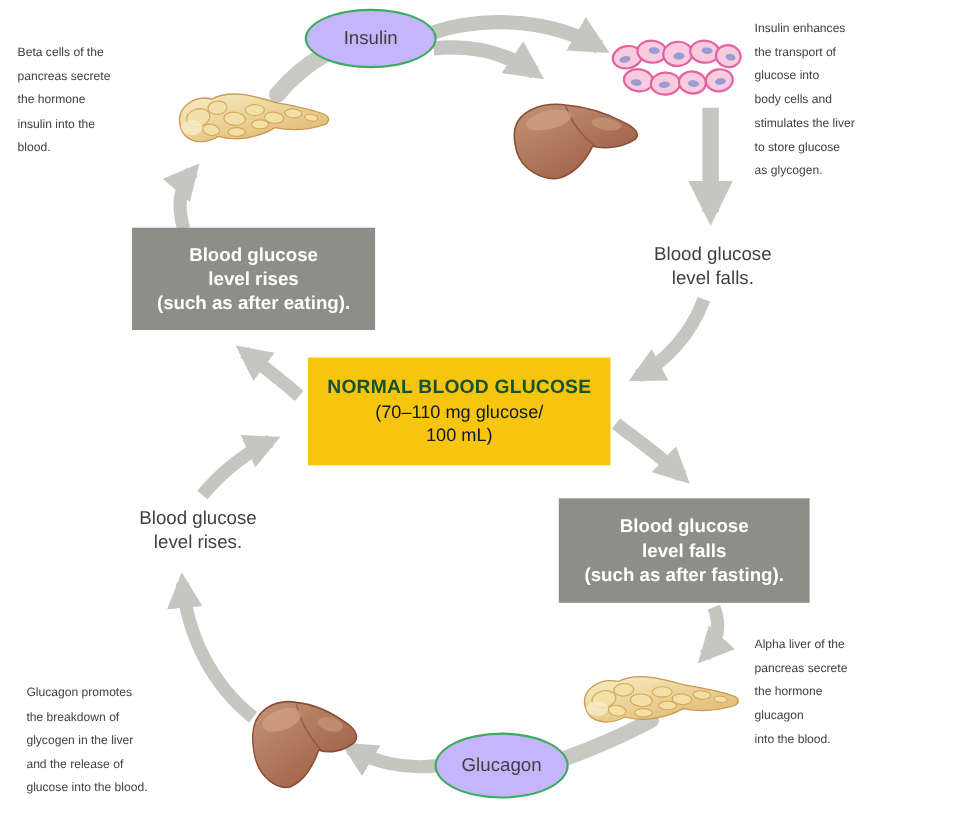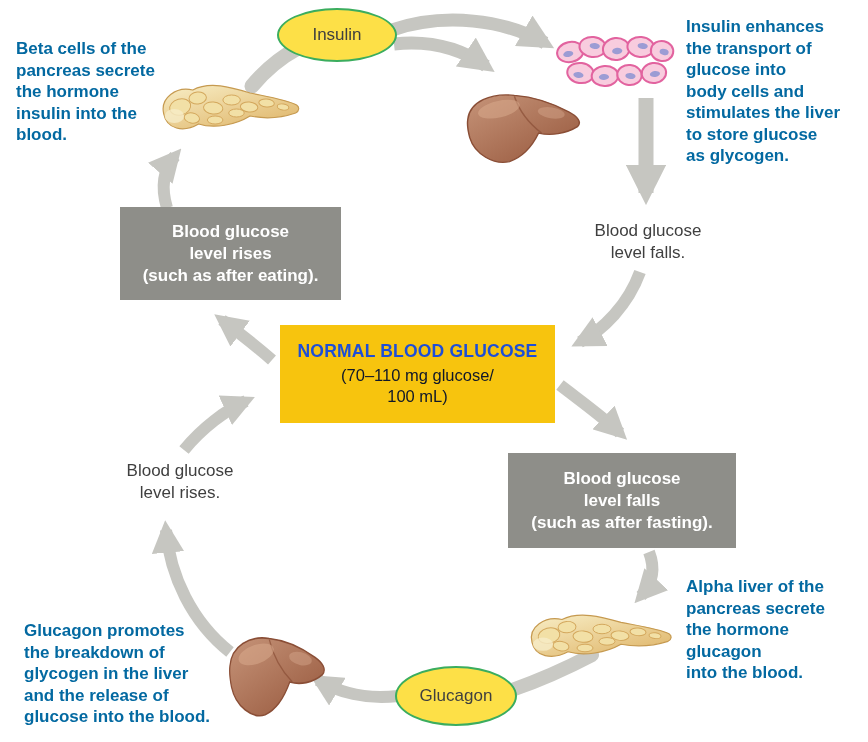--- a/index.html
+++ b/index.html
@@ -1,34 +1,34 @@
 <!DOCTYPE html>
 <html><head>
 <meta charset="utf-8">
 <style>
   html,body { margin:0; padding:0; background:#ffffff; }
   body { width:868px; height:742px; font-family:"Liberation Sans", sans-serif; color:#3f3f3f; }
   .stage { position:relative; width:868px; height:742px; overflow:hidden; background:#ffffff; }
   .canvas { position:absolute; left:0; top:0; }
 
-  .note { position:absolute; font-size:17px; line-height:21.5px; white-space:pre-line; color:#0369a1;font-weight:bold; }
+  .note { position:absolute; font-size:11px; line-height:21.5px; white-space:pre-line; color:#404040; }
   .step { position:absolute; font-size:17px; line-height:21.5px; white-space:pre-line; text-align:center; color:#3f3f3f; }
 
   .graybox { position:absolute; background:#8e8e89; color:#ffffff; font-weight:bold; font-size:17px;
              line-height:22px; display:flex; align-items:center; justify-content:center; text-align:center;
              white-space:pre-line; }
   .graybox.left  { left:120px; top:207px; width:221px; height:93px; }
   .graybox.right { left:508px; top:453px; width:228px; height:95px; }
 
   .yellowbox { position:absolute; left:280px; top:325px; width:275px; height:98px; background:#f7c40e;
                display:flex; flex-direction:column; align-items:center; justify-content:center; text-align:center; }
-  .yellowbox .t { font-weight:bold; font-size:17.5px; color:#1d4ed8; letter-spacing:0.2px; }
+  .yellowbox .t { font-weight:bold; font-size:17.5px; color:#14532d; letter-spacing:0.2px; }
   .yellowbox .s { font-size:16.5px; line-height:21px; white-space:pre-line; margin-top:3px; color:#0f172a; }
 
-  .oval { position:absolute; border:2px solid #3bad5e; border-radius:50%; background:#fde047;
+  .oval { position:absolute; border:2px solid #3bad5e; border-radius:50%; background:#c4b5fd;
           display:flex; align-items:center; justify-content:center; font-size:17px; color:#3f3f3f; box-sizing:border-box; }
   .oval.insulin  { left:277px; top:8px;   width:120px; height:54px; }
   .oval.glucagon { left:395px; top:666px; width:122px; height:60px; }
 
   .arrow { fill:none; stroke:#c6c6c1; }
   .band  { fill:none; stroke:#c9c9c4; stroke-linecap:round; }
 </style>
 </head>
 <body>
 

